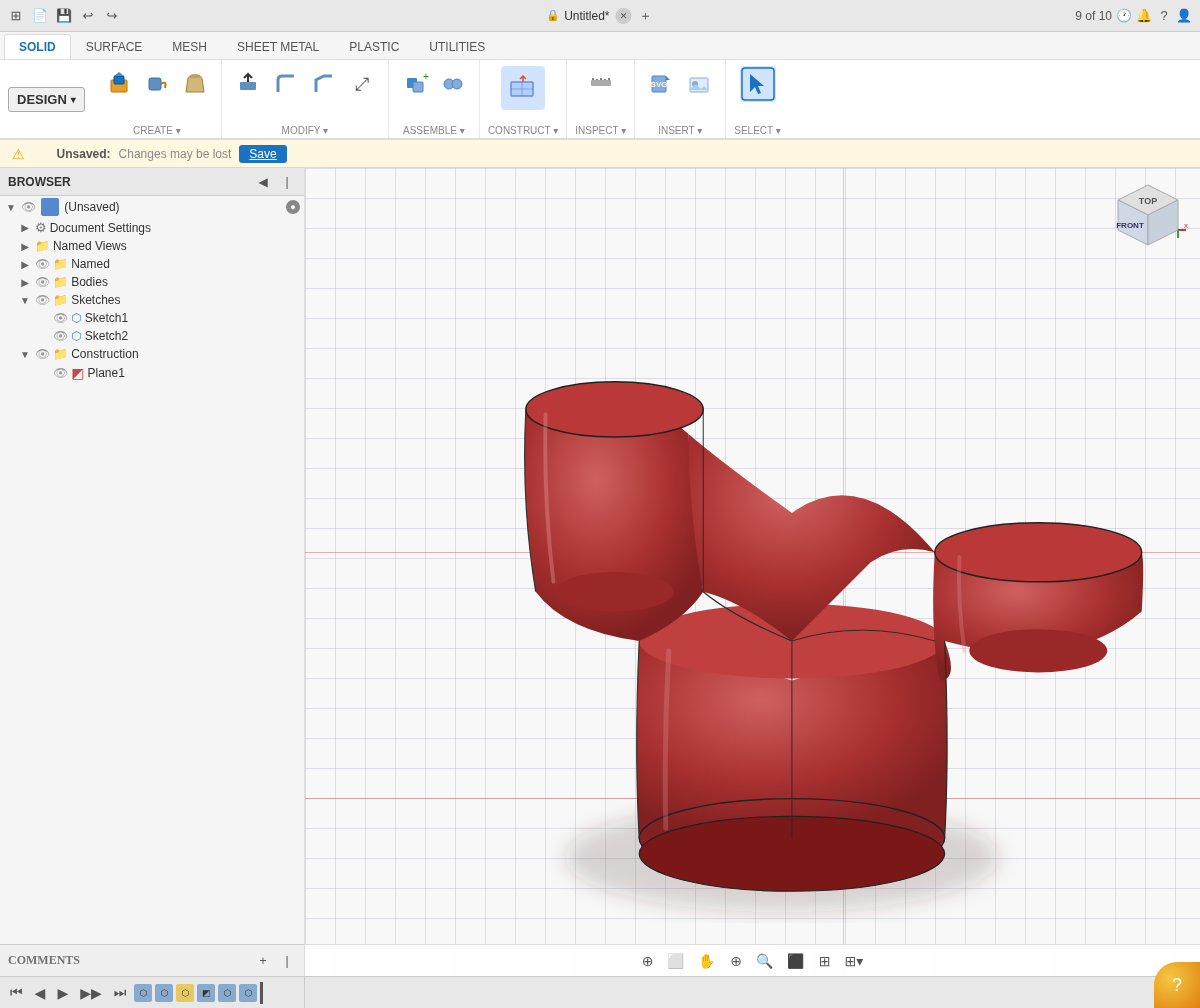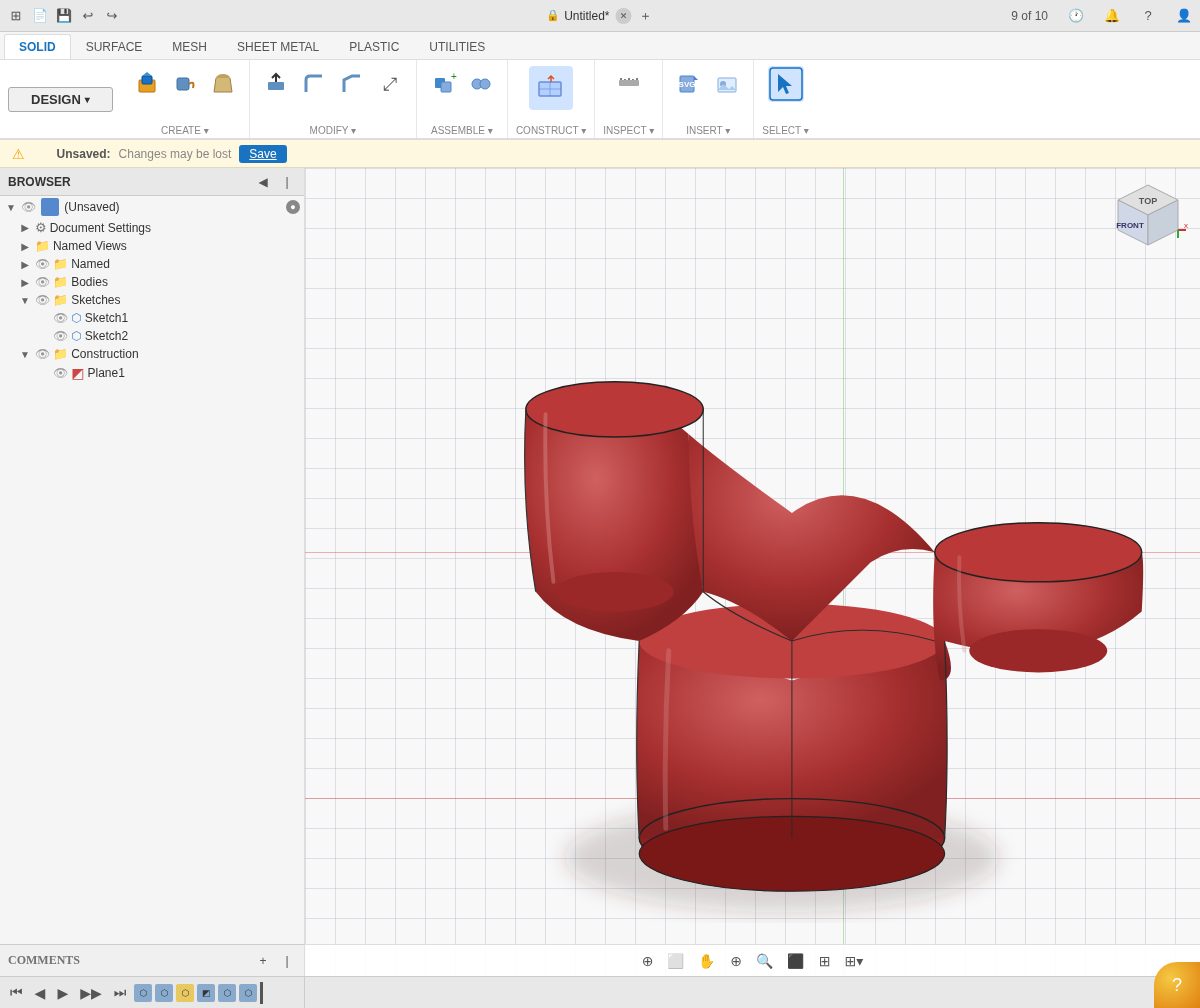--- a/index.html
+++ b/index.html
@@ -5,21 +5,21 @@
     * { margin: 0; padding: 0; box-sizing: border-box; }
     body { width: 1200px; height: 1008px; background: #f0f0f0; font-family: 'Segoe UI', Arial, sans-serif; font-size: 12px; overflow: hidden; position: relative; }
 
     
     #titlebar {
       width: 100%; height: 32px; background: #e8e8e8; display: flex; align-items: center;
       border-bottom: 1px solid #ccc; position: relative;
     }
     #titlebar .tb-left { display: flex; align-items: center; padding: 0 8px; gap: 8px; }
     #titlebar .tb-center { position: absolute; left: 50%; transform: translateX(-50%); display: flex; align-items: center; gap: 6px; }
-    #titlebar .tb-right { position: absolute; right: 0; display: flex; align-items: center; gap: 20px; padding-right: 8px; }
+    #titlebar .tb-right { position: absolute; right: 0; display: flex; align-items: center; gap: 4px; padding-right: 8px; }
     .tb-icon { width: 16px; height: 16px; display: inline-flex; align-items: center; justify-content: center; color: #555; font-size: 13px; cursor: pointer; }
     .close-btn { width: 16px; height: 16px; background: #ccc; border-radius: 50%; display: inline-flex; align-items: center; justify-content: center; cursor: pointer; font-size: 9px; color: #555; }
     .title-text { font-size: 12px; color: #333; display: flex; align-items: center; gap: 4px; }
     .lock-icon { font-size: 11px; }
 
     
     #ribbon-tabs {
       width: 100%; height: 28px; background: #f5f5f5; display: flex; align-items: flex-end;
       border-bottom: 1px solid #ddd; padding-left: 4px;
     }
@@ -45,21 +45,21 @@
     .tool-btn {
       width: 36px; height: 36px; display: flex; flex-direction: column; align-items: center;
       justify-content: center; cursor: pointer; border-radius: 4px; font-size: 18px; color: #444;
       gap: 1px;
     }
     .tool-btn.active { background: #d0e4ff; }
     .tool-btn-large { width: 44px; height: 44px; font-size: 22px; }
 
     
     #design-btn {
-      display: flex; align-items: center; gap: 4px; padding: 4px 22px;
+      display: flex; align-items: center; gap: 4px; padding: 4px 8px;
       border: 1px solid #aaa; border-radius: 3px; cursor: pointer;
       background: #f0f0f0; font-size: 13px; font-weight: 600; color: #333; margin: auto 8px auto 4px;
     }
 
     
     #unsaved-bar {
       width: 100%; height: 28px; background: #fff8e1; border-bottom: 1px solid #e0d8c0;
       display: flex; align-items: center; padding: 0 12px; gap: 8px;
     }
     .warning-icon { color: #f0a000; font-size: 14px; }

